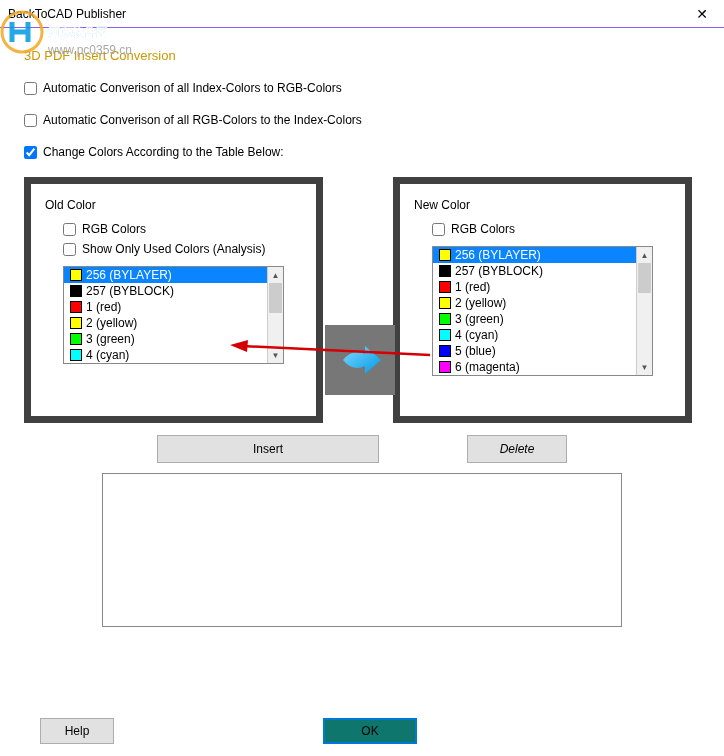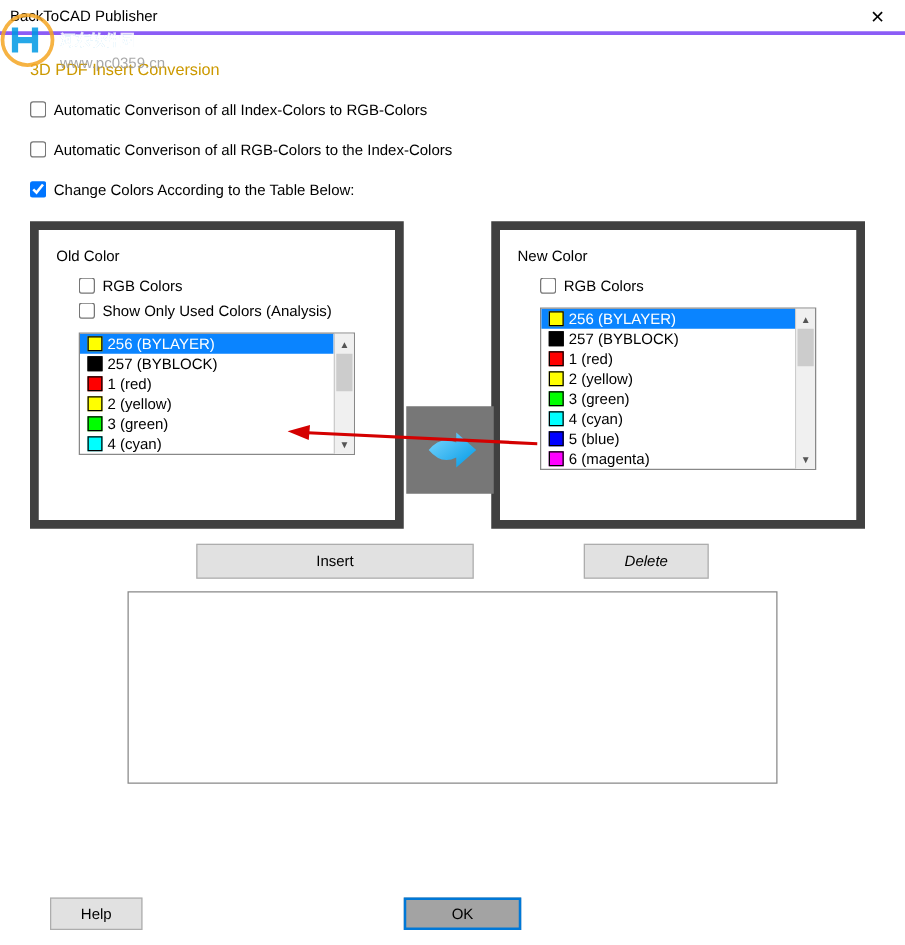--- a/index.html
+++ b/index.html
@@ -1,23 +1,23 @@
 <!DOCTYPE html>
 <html><head>
 <meta charset="utf-8">
 <style>
 * { box-sizing: border-box; font-family: "Segoe UI", Tahoma, sans-serif; font-size: 12px; }
 body { margin: 0; padding: 0; width: 724px; height: 756px; background: #fff; position: relative; }
-.titlebar { height: 28px; display: flex; align-items: center; padding: 0 0 0 8px; background: #fff; border-bottom: 3px solid #8b5cf6; }
+.titlebar { height: 28px; display: flex; align-items: center; padding: 0 0 0 8px; background: #fff; border-bottom: 1px solid #8b5cf6; }
 .titlebar-text { flex: 1; color: #000; }
 .close-btn { width: 44px; height: 28px; display: flex; align-items: center; justify-content: center; font-size: 14px; cursor: pointer; }
 .watermark { position: absolute; left: 0; top: 10px; width: 200px; height: 55px; pointer-events: none; opacity: 0.85; z-index: 10; }
 .content { padding: 20px 24px 12px 24px; }
 .section-title { color: #cc9900; font-size: 13px; margin-bottom: 18px; }
-.opt { display: flex; align-items: flex-start; margin: 6px 0 18px 0; }
+.opt { display: flex; align-items: flex-end; margin: 6px 0 18px 0; }
 .opt input[type=checkbox] { width: 13px; height: 13px; margin: 0 6px 0 0; }
 .panels { display: flex; gap: 70px; margin-top: 10px; }
 .group { border: 7px solid #404040; padding: 14px 14px 20px 14px; position: relative; flex: 0 0 299px; height: 246px; }
 .group-inner { padding: 10px 18px 0 18px; }
 .listbox { border: 1px solid #888; height: 98px; display: flex; margin-top: 10px; background: #fff; }
 .listbox.tall { height: 130px; }
 .list-items { flex: 1; overflow: hidden; }
 .list-item { display: flex; align-items: center; height: 16px; padding: 0 6px; cursor: pointer; }
 .list-item.selected { background: #0a84ff; color: #fff; }
 .swatch { width: 12px; height: 12px; border: 1px solid #000; margin-right: 4px; flex-shrink: 0; }
@@ -27,21 +27,21 @@
 .scroll-thumb { position: absolute; left: 1px; right: 1px; top: 0; height: 30px; background: #ccc; }
 .arrow-overlay { position: absolute; left: 230px; top: 340px; width: 200px; height: 30px; pointer-events: none; z-index: 5; }
 .center-icon { position: absolute; left: 325px; top: 325px; width: 70px; height: 70px; background: #777; display: flex; align-items: center; justify-content: center; z-index: 3; }
 .btns-row { display: flex; justify-content: center; gap: 88px; margin-top: 12px; }
 .btn { border: 1px solid #adadad; background: #e1e1e1; height: 28px; display: flex; align-items: center; justify-content: center; cursor: pointer; }
 .btn-insert { width: 222px; }
 .btn-delete { width: 100px; font-style: italic; }
 .textarea-big { width: 520px; height: 154px; border: 1px solid #888; margin: 10px auto 0 auto; display: block; resize: none; padding: 4px; }
 .footer { position: absolute; bottom: 12px; left: 24px; right: 24px; display: flex; align-items: center; padding-left: 16px; }
 .btn-help { width: 74px; height: 26px; }
-.btn-ok { width: 94px; height: 26px; border: 2px solid #0078d7; background: #a3a3a3; margin: 0 auto; display: flex; align-items: center; justify-content: center; cursor: pointer; }
+.btn-ok { width: 94px; height: 26px; border: 2px solid #0078d7; background: #0f766e; margin: 0 auto; display: flex; align-items: center; justify-content: center; cursor: pointer; }
 .footer-spacer { width: 74px; }
 </style>
 </head>
 <body>
 
 <div class="titlebar">
   <span class="titlebar-text">BackToCAD Publisher</span>
   <div class="close-btn">✕</div>
 </div>
 

